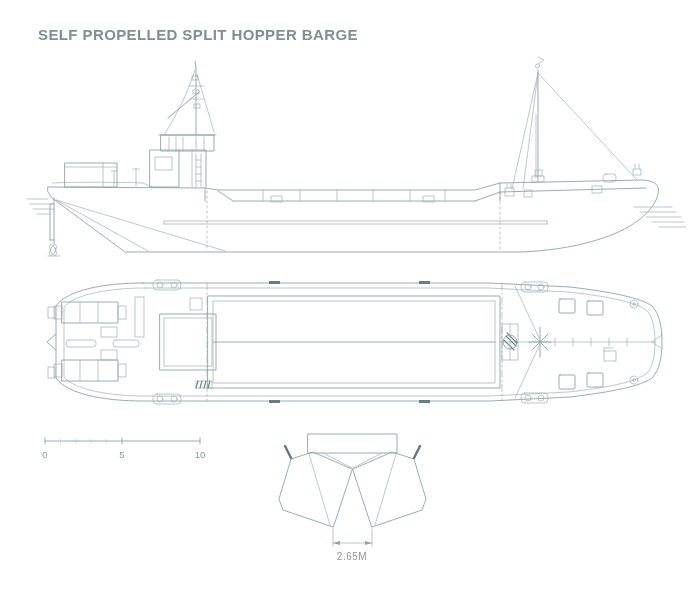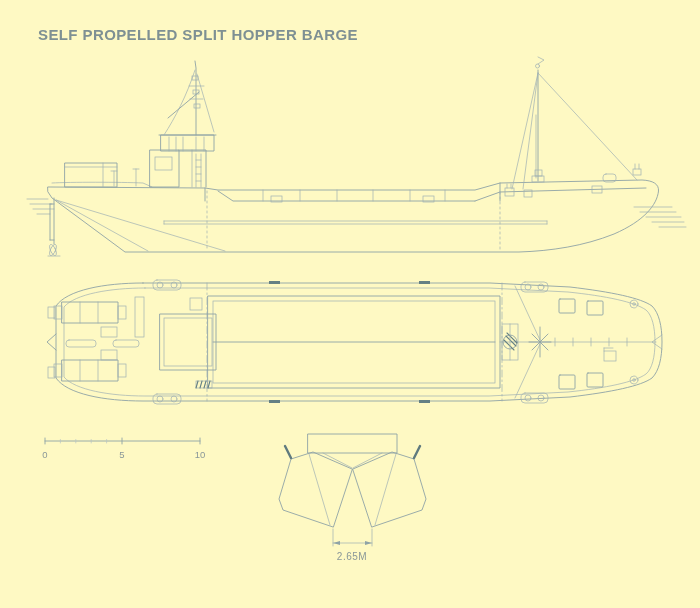--- a/index.html
+++ b/index.html
@@ -1,18 +1,18 @@
 <!DOCTYPE html>
 <html><head>
 <meta charset="utf-8">
 <style>
   html,body{margin:0;padding:0;background:#e8e8e6;}
   .canvas{
     position:relative;width:700px;height:608px;
-    background:#fef9c3;overflow:hidden;
+    background:#ffffff;overflow:hidden;
     font-family:"Liberation Sans",sans-serif;
   }
   .page-title{
     position:absolute;left:38px;top:26px;margin:0;
     font-size:15px;font-weight:700;letter-spacing:.4px;
     color:#7e9093;
   }
   svg{position:absolute;left:0;top:0;}
   .ln{stroke:#8fa3a6;stroke-width:.9;fill:none;stroke-linecap:round;stroke-linejoin:round;}
   .ln-thin{stroke:#9fb0b3;stroke-width:.7;fill:none;stroke-linecap:round;}

